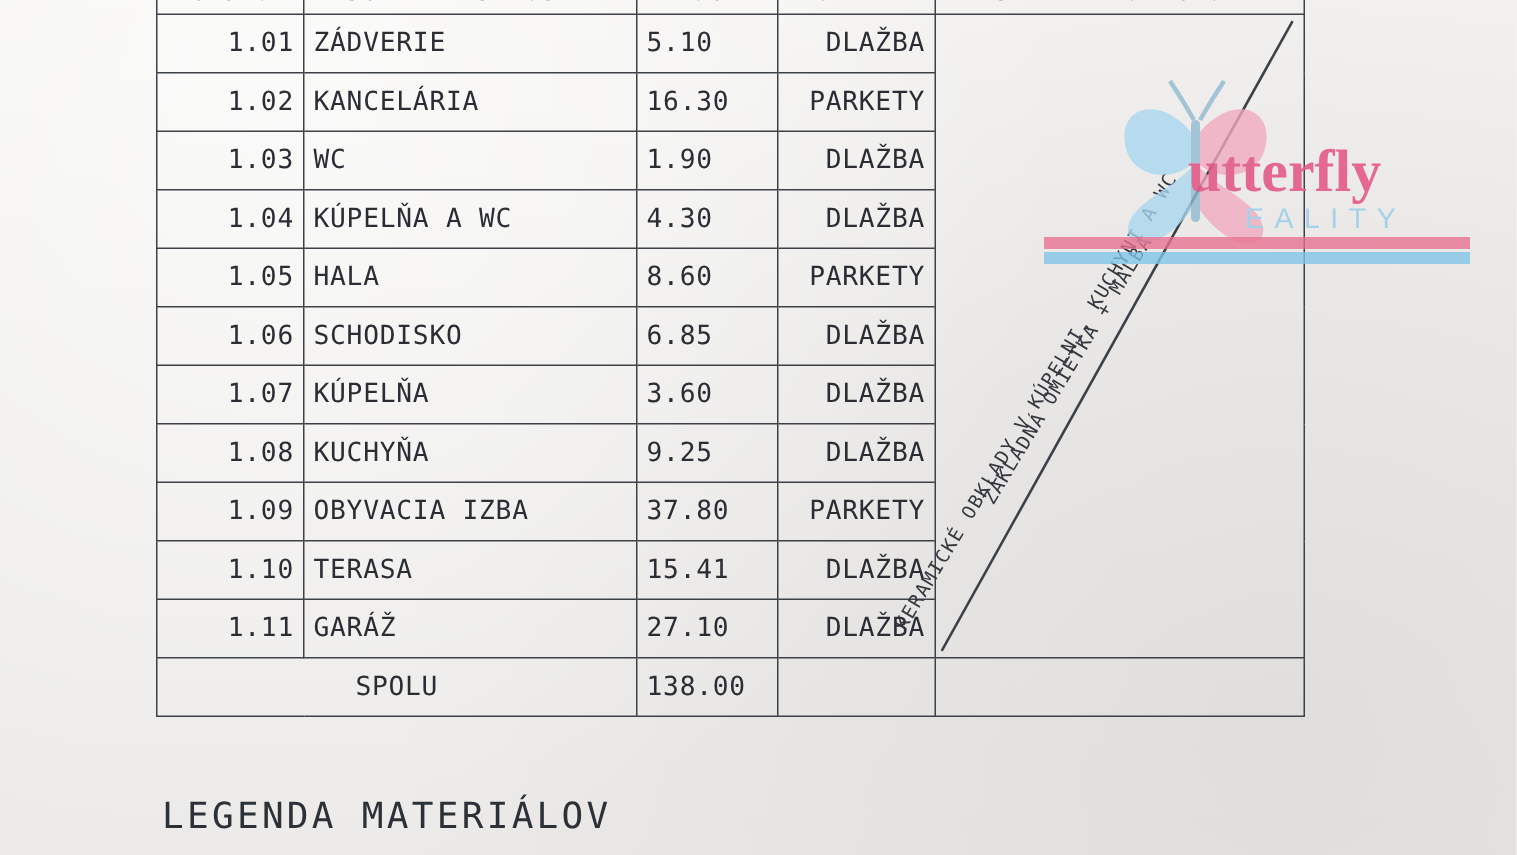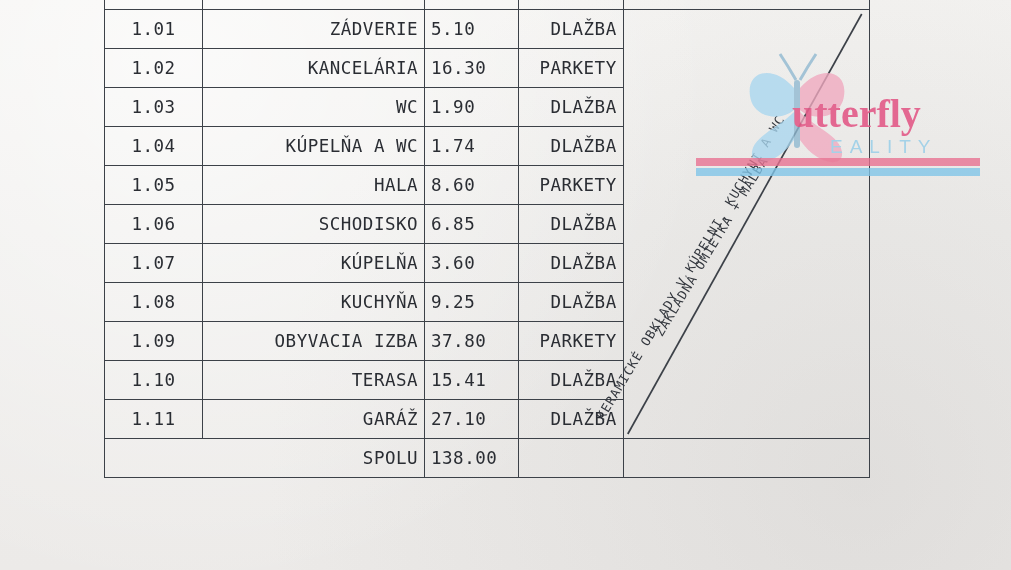--- a/index.html
+++ b/index.html
@@ -35,38 +35,38 @@
     color: #2a2d33;
   }
   .tbl td {
     border: 1.6px solid #3c4148;
     height: 38px;
     padding: 0 6px;
     font-size: 17.5px;
     letter-spacing: 0.5px;
     white-space: nowrap;
   }
-  .c-num   { width: 96px;  text-align: center; }
-  .c-name  { width: 226px; text-align: right; padding-left: 14px; }
+  .c-num   { width: 96px;  text-align: right; }
+  .c-name  { width: 226px; text-align: left; padding-left: 14px; }
   .c-area  { width: 86px;  text-align: left; }
   .c-floor { width: 96px;  text-align: right; }
   .c-surf  { width: 258px; text-align: left; padding-left: 14px; }
 
   .hdr td {
     text-align: center;
     font-size: 16.5px;
     letter-spacing: 1px;
     padding: 0 4px;
     height: 30px;
     color: #343840;
   }
   .hdr .c-name, .hdr .c-surf { text-align: center; padding-left: 0; }
 
   .spolu-label {
-    text-align: right;
+    text-align: center;
     padding-right: 16px;
     letter-spacing: 1px;
   }
 
   
   .diag-cell {
     position: relative;
     padding: 0;
     vertical-align: top;
   }
@@ -184,21 +184,21 @@
       </tr>
       <tr>
         <td class="c-num">1.03</td>
         <td class="c-name">WC</td>
         <td class="c-area">1.90</td>
         <td class="c-floor">DLAŽBA</td>
       </tr>
       <tr>
         <td class="c-num">1.04</td>
         <td class="c-name">KÚPELŇA A WC</td>
-        <td class="c-area">1.74</td>
+        <td class="c-area">4.30</td>
         <td class="c-floor">DLAŽBA</td>
       </tr>
       <tr>
         <td class="c-num">1.05</td>
         <td class="c-name">HALA</td>
         <td class="c-area">8.60</td>
         <td class="c-floor">PARKETY</td>
       </tr>
       <tr>
         <td class="c-num">1.06</td>
@@ -239,20 +239,21 @@
 
       <tr>
         <td class="spolu-label" colspan="2">SPOLU</td>
         <td class="c-area">138.00</td>
         <td class="c-floor"></td>
         <td class="c-surf"></td>
       </tr>
     </tbody>
   </table>
 
+  <div id="legend-title">LEGENDA MATERIÁLOV</div>
 
   <div id="watermark">
     <svg width="300" height="150" viewBox="0 0 300 150">
       <g opacity="0.85">
         <path d="M106 48 C 86 24, 58 30, 62 56 C 65 78, 92 82, 106 70 Z" fill="#a9d6ef"></path>
         <path d="M106 72 C 90 88, 66 96, 64 112 C 62 128, 88 126, 106 100 Z" fill="#a9d6ef"></path>
         <path d="M112 48 C 132 24, 160 30, 156 56 C 153 78, 126 82, 112 70 Z" fill="#f0a8bf"></path>
         <path d="M112 72 C 128 88, 152 96, 154 112 C 156 128, 130 126, 112 100 Z" fill="#f0a8bf"></path>
         <rect x="106" y="40" width="6" height="68" rx="3" fill="#8fb8d0"></rect>
         <path d="M108 40 C 100 26, 96 20, 92 14" stroke="#8fb8d0" stroke-width="3" fill="none"></path>

